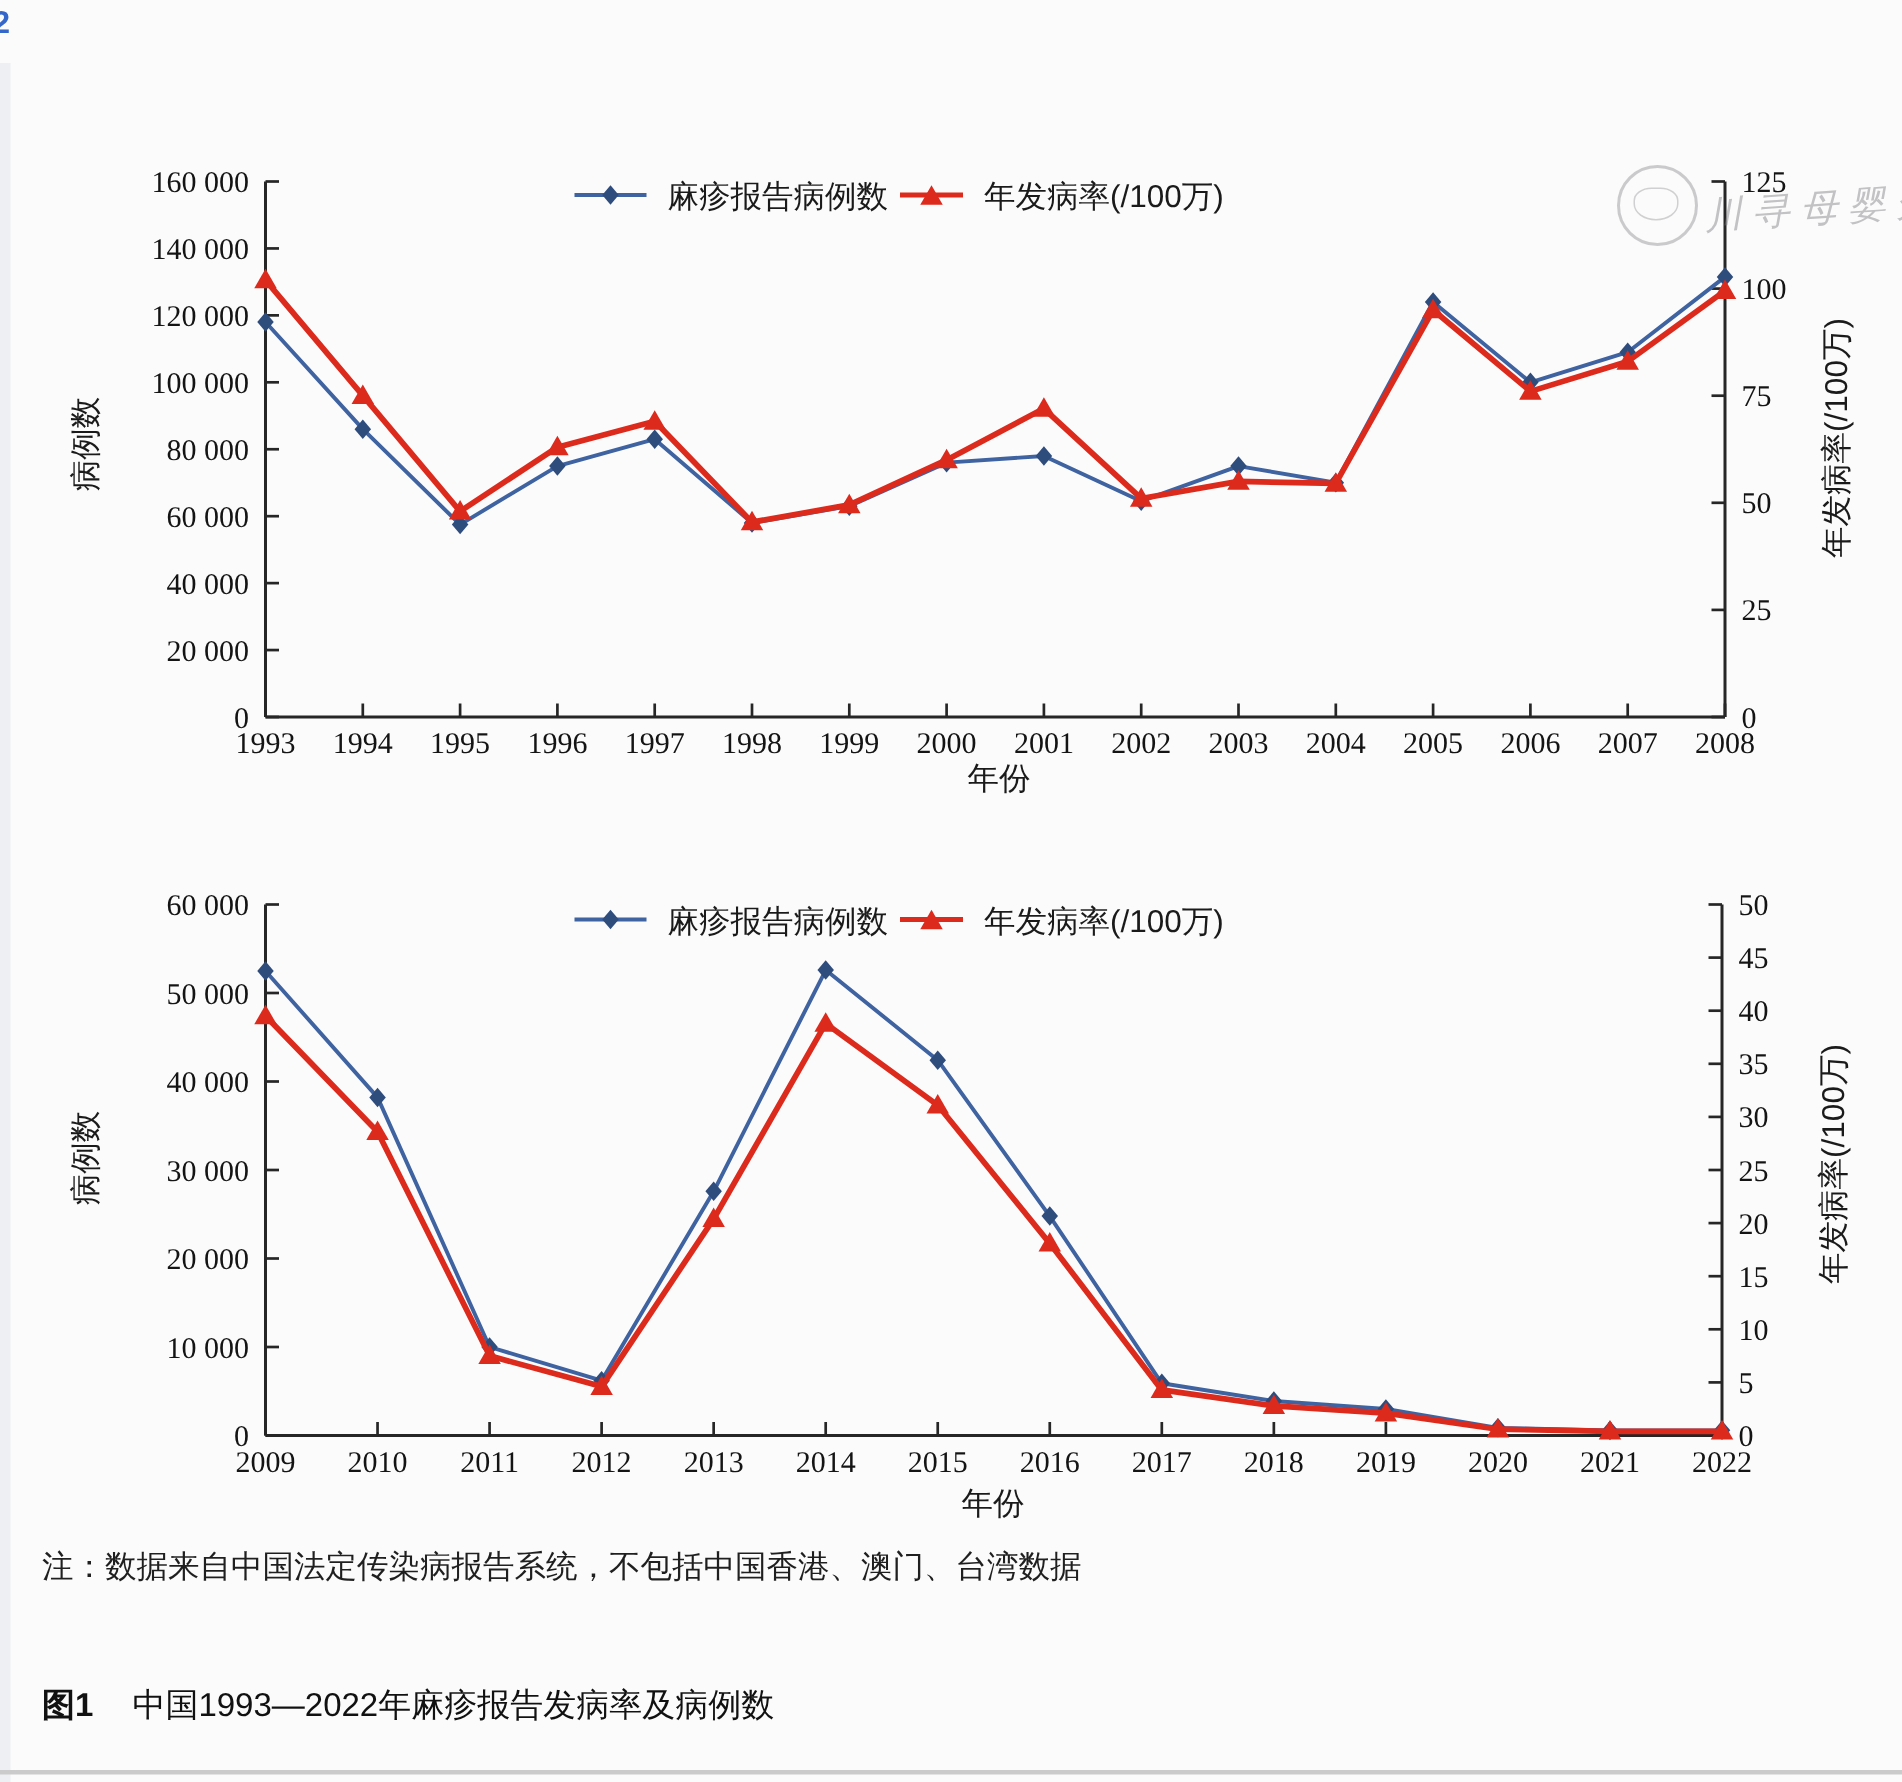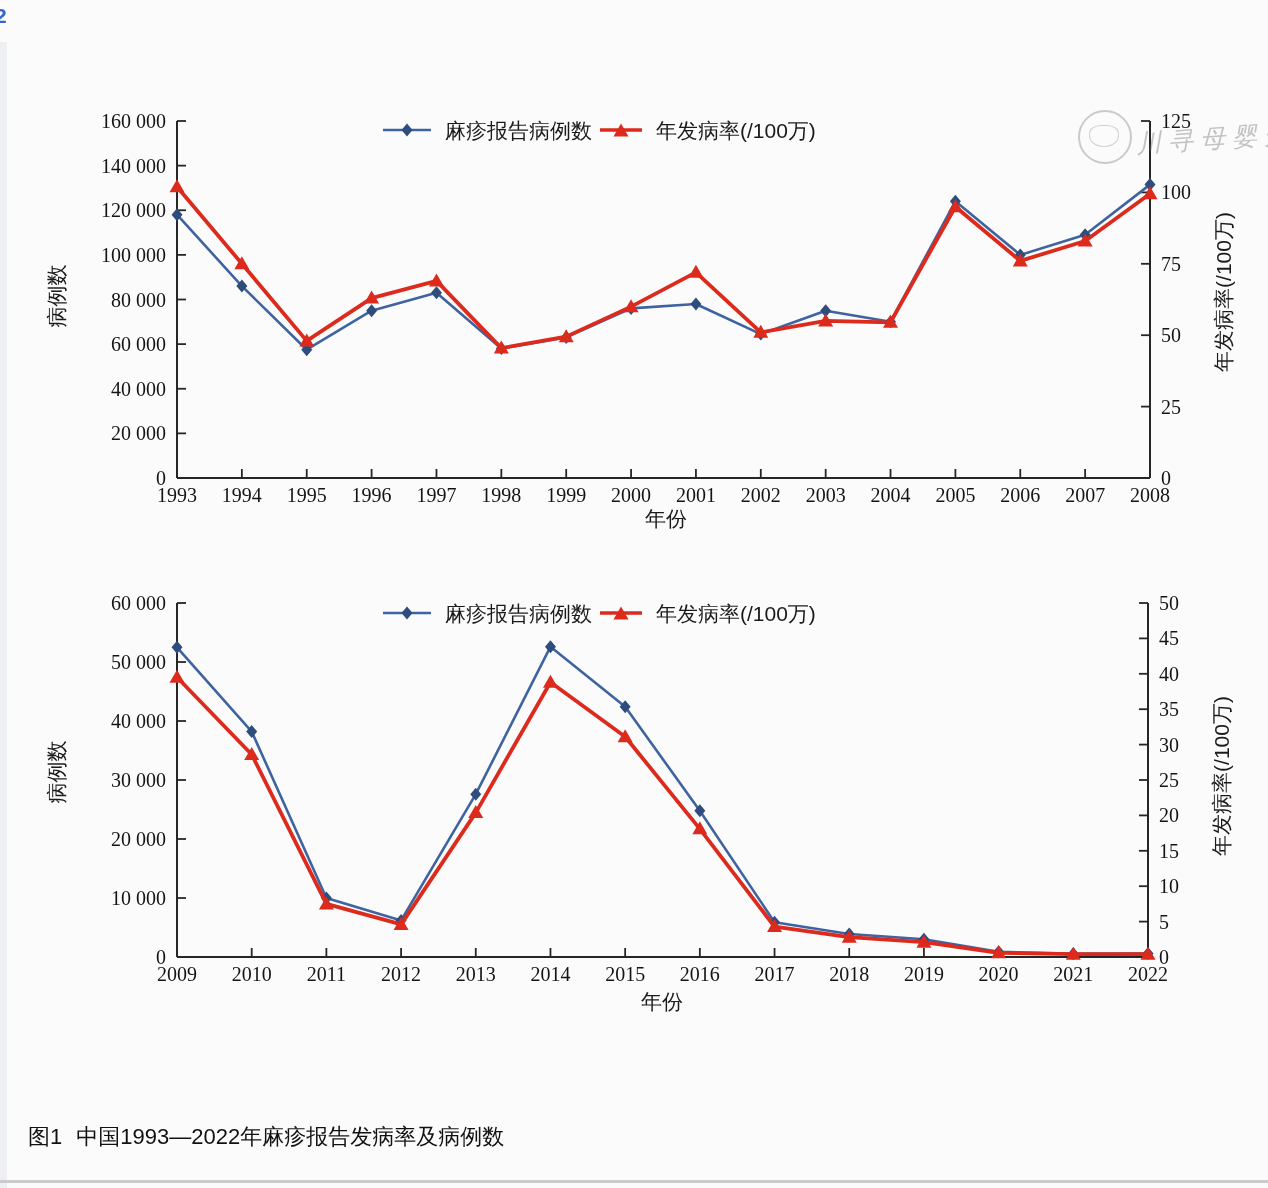--- a/index.html
+++ b/index.html
@@ -18,22 +18,22 @@
   #chart2{top:560px;}
   text.num{font-family:"Liberation Serif","DejaVu Serif",serif;font-size:20px;fill:#141414;}
   text.cjk{font-family:"Liberation Sans","DejaVu Sans",sans-serif;font-size:21px;fill:#1a1a1a;}
   .ylab{
     position:absolute;white-space:nowrap;font-size:21px;color:#1a1a1a;
     transform:translate(-50%,-50%) rotate(-90deg);
   }
   .xlab{position:absolute;transform:translateX(-50%);font-size:21px;color:#1a1a1a;white-space:nowrap;text-align:right;}
   .note{position:absolute;left:28px;top:1030px;font-size:21px;color:#1f1f1f;white-space:nowrap;}
   .caption{position:absolute;left:28px;top:1122px;font-size:22px;color:#111;white-space:nowrap;}
-  .caption .cap-label{font-weight:normal;}
-  .caption .cap-text{margin-left:14px;}
+  .caption .cap-label{font-weight:bold;}
+  .caption .cap-text{margin-left:26px;}
   .watermark{position:absolute;left:1072px;top:106px;width:196px;height:64px;pointer-events:none;}
   .wm-circle{
     position:absolute;left:6px;top:4px;width:50px;height:50px;border-radius:50%;
     border:2px solid rgba(130,130,135,.40);
   }
   .wm-circle:before{
     content:"";position:absolute;left:9px;top:13px;width:28px;height:20px;
     border:1.5px solid rgba(130,130,135,.35);border-radius:40% 40% 50% 50%;
   }
   .wm-text{
@@ -267,19 +267,20 @@
       <path d="M 407 46.5 L 412.5 53 L 407 59.5 L 401.5 53 Z" fill="#2e4d7d" stroke="none"></path>
       <text x="445" y="61" class="cjk">麻疹报告病例数</text>
       <line x1="600" y1="53" x2="642" y2="53" stroke="#dc2a1d" stroke-width="3.4"></line>
       <path d="M 621 46.5 L 628.5 59.5 L 613.5 59.5 Z" fill="#dc2a1d" stroke="none"></path>
       <text x="656" y="61" class="cjk">年发病率(/100万)</text>
     </svg>
   <div class="ylab" style="left:57px;top:772px;">病例数</div>
   <div class="ylab" style="left:1222px;top:776px;">年发病率(/100万)</div>
   <div class="xlab" style="left:662px;top:988px;">年份</div>
 
+  <div class="note">注：数据来自中国法定传染病报告系统，不包括中国香港、澳门、台湾数据</div>
 
   <div class="caption">
     <span class="cap-label">图1</span><span class="cap-text">中国1993—2022年麻疹报告发病率及病例数</span>
   </div>
 
   <div class="bottom-rule"></div>
 </div>
 
 </body></html>

